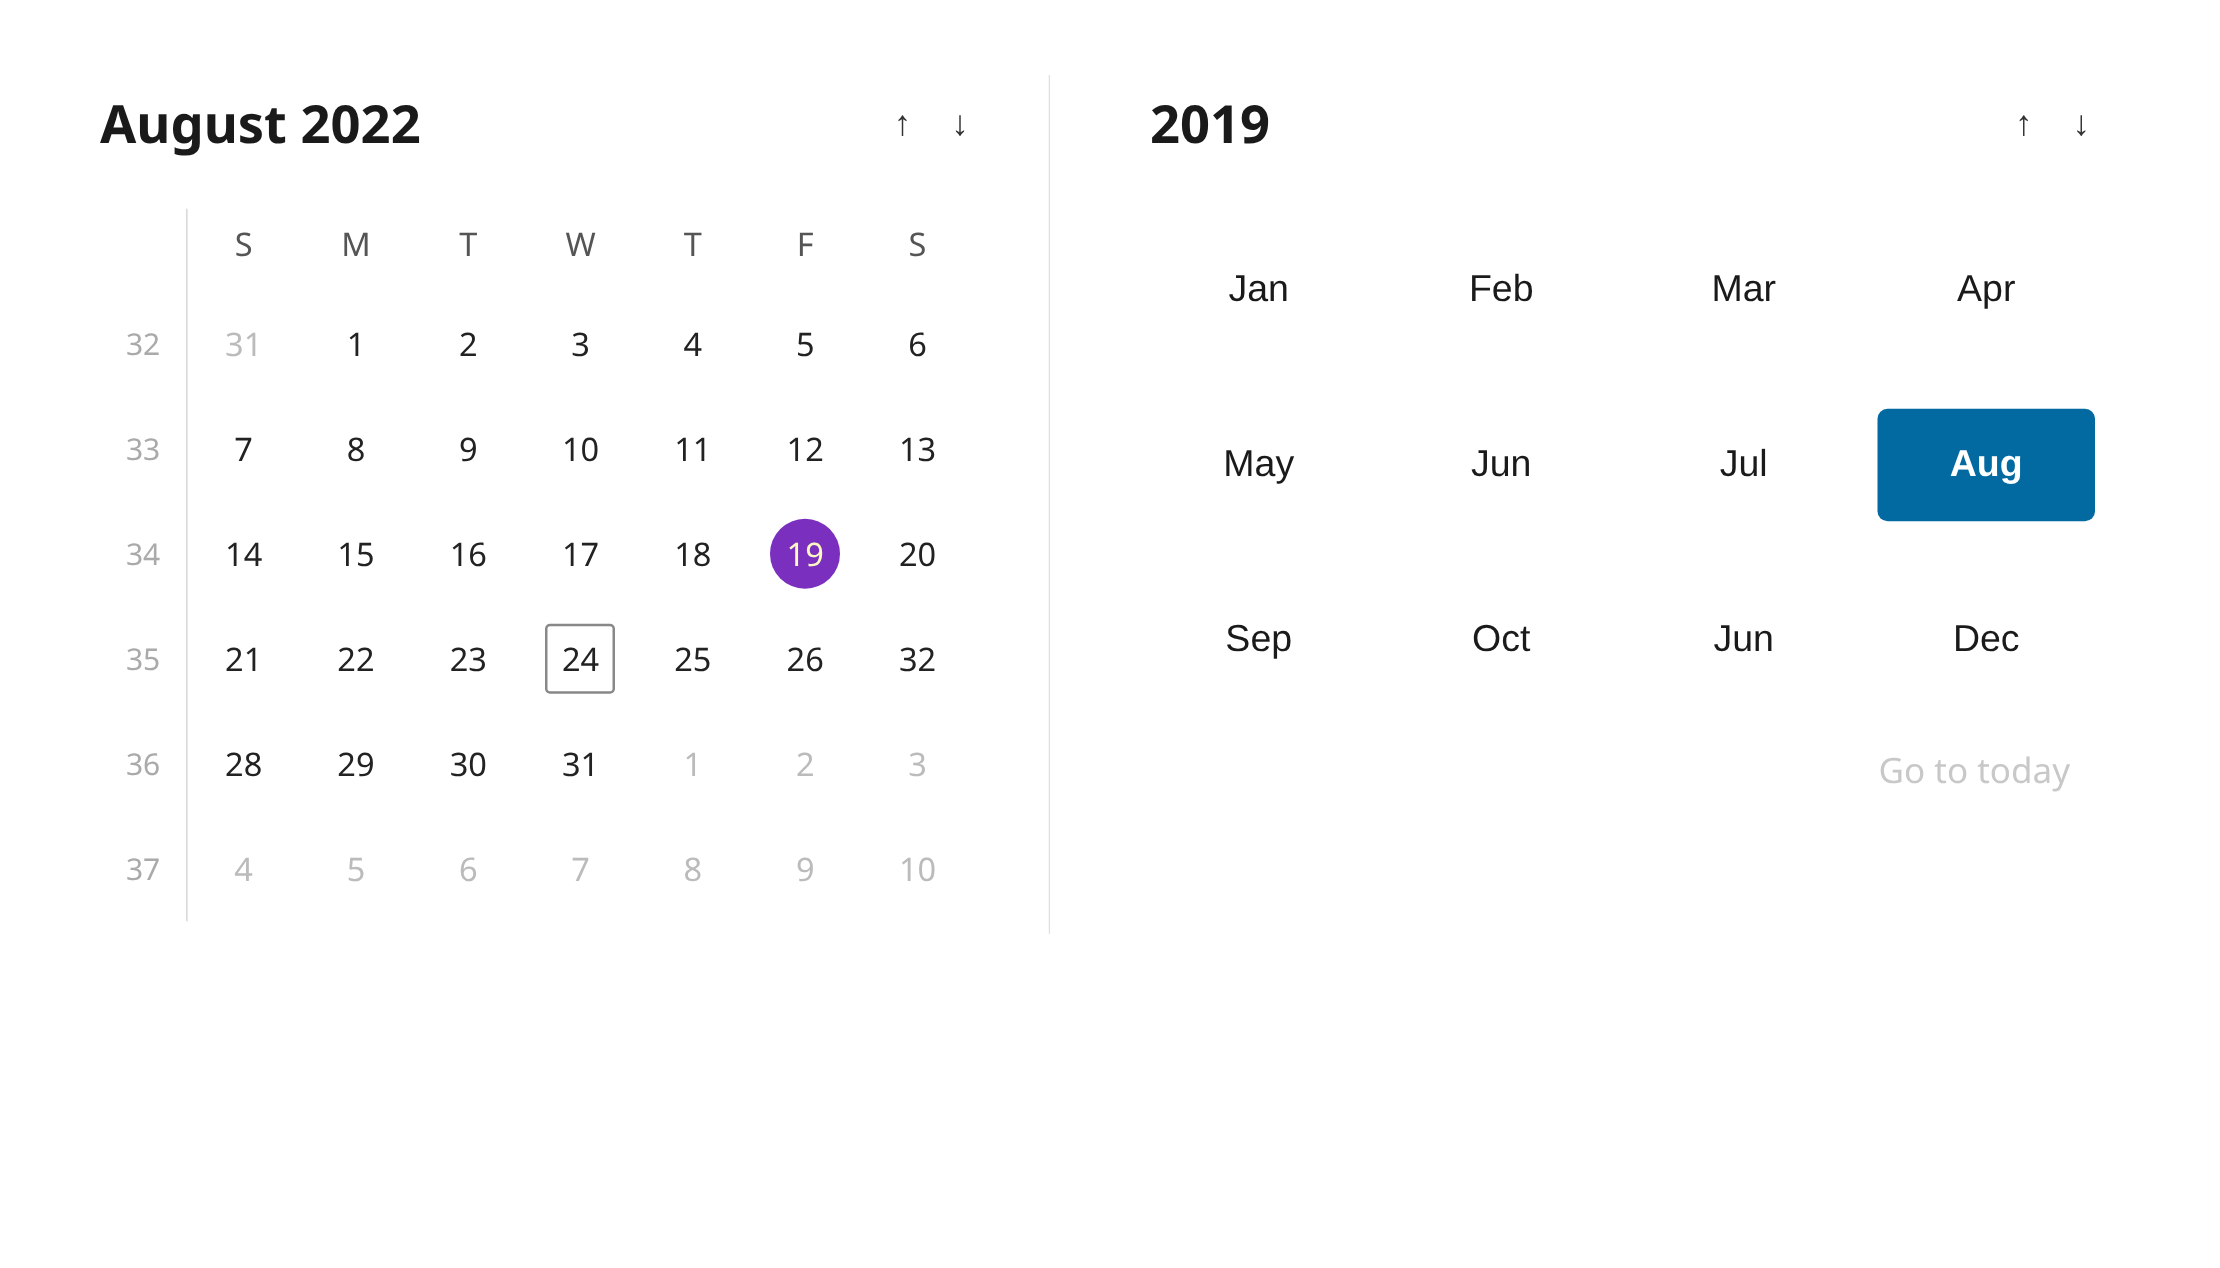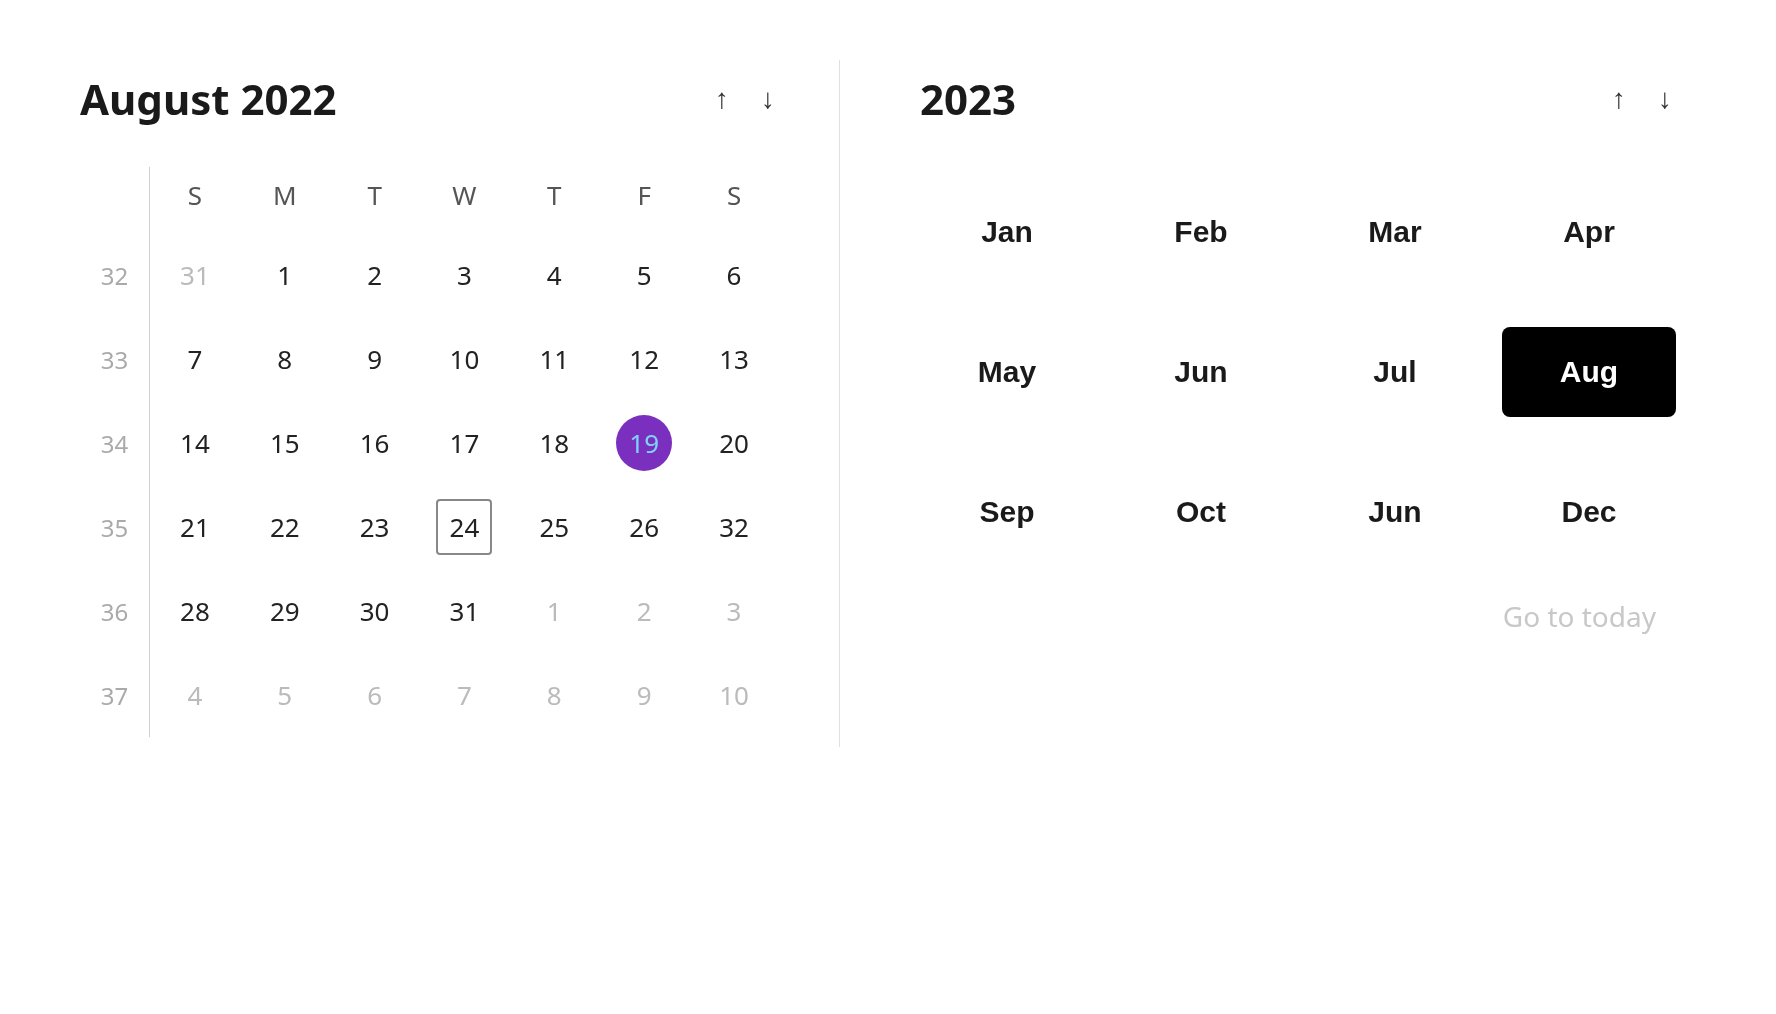--- a/index.html
+++ b/index.html
@@ -84,21 +84,21 @@
       color: #222;
       text-align: center;
       padding: 14px 0;
       cursor: pointer;
       position: relative;
     }
     .day-cell.other-month {
       color: #bbb;
     }
     .day-cell.selected-day {
-      color: #7dd3fc;
+      color: #fef9c3;
     }
     .day-cell.selected-day .day-num {
       background: #7b2fbe;
       border-radius: 50%;
       width: 56px;
       height: 56px;
       display: flex;
       align-items: center;
       justify-content: center;
       margin: 0 auto;
@@ -140,32 +140,32 @@
       color: #1a1a1a;
     }
     .months-grid {
       display: grid;
       grid-template-columns: repeat(4, 1fr);
       gap: 50px 20px;
       width: 100%;
     }
     .month-btn {
       font-size: 30px;
-      font-weight: 700;
+      font-weight: 400;
       color: #1a1a1a;
       text-align: center;
       padding: 28px 20px;
       cursor: pointer;
       border-radius: 8px;
       border: none;
       background: none;
       width: 100%;
     }
     .month-btn.active {
-      background: #000000;
+      background: #0369a1;
       color: #fff;
       font-weight: 600;
       border-radius: 8px;
     }
     .go-to-today {
       font-size: 28px;
       color: #c8c8c8;
       text-align: right;
       margin-top: 40px;
       padding-right: 20px;
@@ -344,21 +344,21 @@
                 <span class="day-num">10</span>
               </td>
             </tr>
           </tbody>
       </table>
     </div>
   </div>
 
   <div class="year-panel">
     <div class="year-header">
-      <span class="year-title">2023</span>
+      <span class="year-title">2019</span>
       <div class="nav-arrows">
         <button class="nav-arrow">↑</button>
         <button class="nav-arrow">↓</button>
       </div>
     </div>
     <div class="months-grid" id="months-grid">
     <button class="month-btn">Jan</button>
         <button class="month-btn">Feb</button>
         <button class="month-btn">Mar</button>
         <button class="month-btn">Apr</button>

